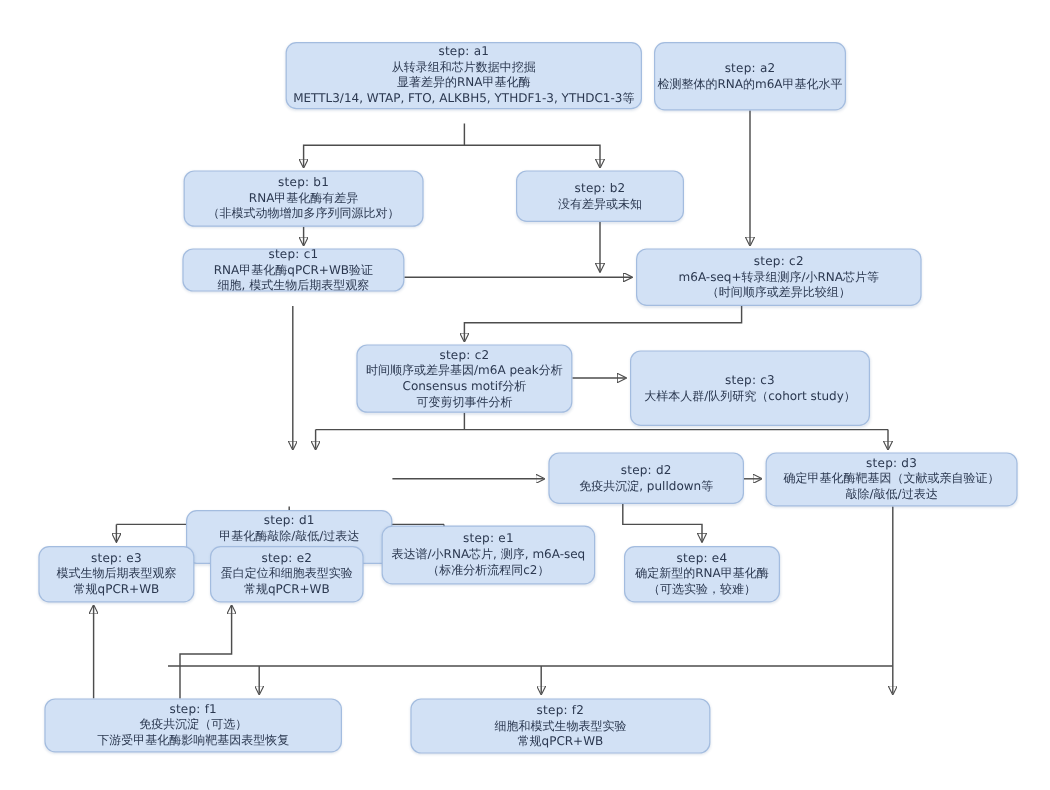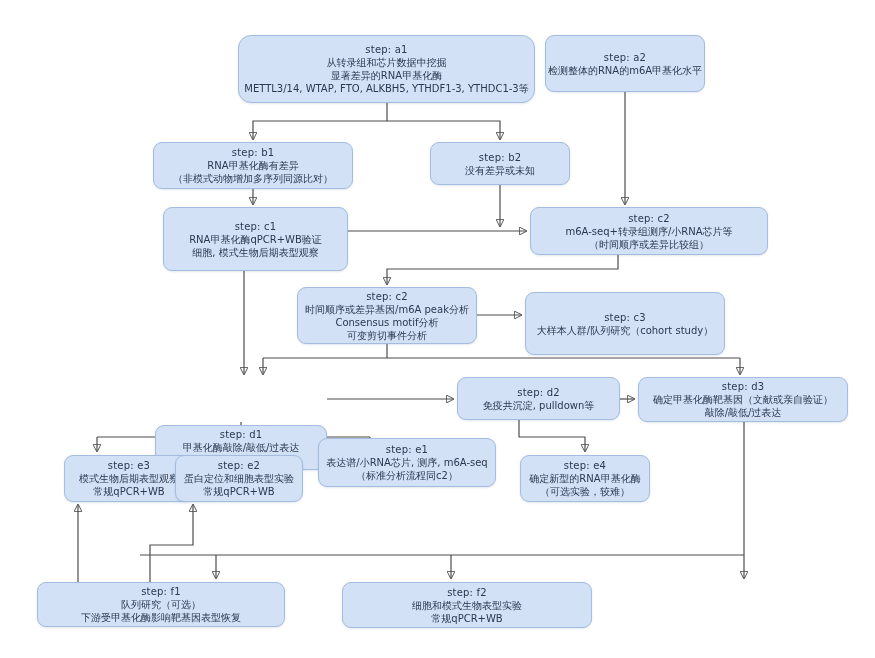--- a/index.html
+++ b/index.html
@@ -64,40 +64,40 @@
       <path d="M239,437 L239,451" marker-end="url(#arw)"></path>
       <path d="M370,437 L370,451" marker-end="url(#arw)"></path>
       <path d="M519,420 L519,437 L585,437 L585,451" marker-end="url(#arw)"></path>
       <path d="M744,422 L744,578" marker-end="url(#arw)"></path>
       <path d="M140,555 L744,555"></path>
       <path d="M216,555 L216,578" marker-end="url(#arw)"></path>
       <path d="M451,555 L451,578" marker-end="url(#arw)"></path>
       <path d="M78,582 L78,505" marker-end="url(#arw)"></path>
       <path d="M150,582 L150,545 L193,545 L193,505" marker-end="url(#arw)"></path>
     </svg>
-<div class="node" style="left: 238px; top: 35px; width: 297px; height: 68px; border-radius: 13px;">
+<div class="node" style="left: 238px; top: 35px; width: 297px; height: 56px;">
       <div class="ln step">step: a1</div>
       <div class="ln">从转录组和芯片数据中挖掘</div>
       <div class="ln">显著差异的RNA甲基化酶</div>
       <div class="ln">METTL3/14, WTAP, FTO, ALKBH5, YTHDF1-3, YTHDC1-3等</div>
     </div>
     <div class="node" style="left: 545px; top: 35px; width: 160px; height: 57px;">
       <div class="ln step">step: a2</div>
       <div class="ln">检测整体的RNA的m6A甲基化水平</div>
     </div>
     <div class="node" style="left: 153px; top: 142px; width: 200px; height: 47px;">
       <div class="ln step">step: b1</div>
       <div class="ln">RNA甲基化酶有差异</div>
       <div class="ln">（非模式动物增加多序列同源比对）</div>
     </div>
     <div class="node" style="left: 430px; top: 142px; width: 140px; height: 43px;">
       <div class="ln step">step: b2</div>
       <div class="ln">没有差异或未知</div>
     </div>
-    <div class="node" style="left: 152px; top: 207px; width: 185px; height: 64px; margin-left: 11px;">
+    <div class="node" style="left: 152px; top: 207px; width: 185px; height: 36px;">
       <div class="ln step">step: c1</div>
       <div class="ln">RNA甲基化酶qPCR+WB验证</div>
       <div class="ln">细胞, 模式生物后期表型观察</div>
     </div>
     <div class="node" style="left: 530px; top: 207px; width: 238px; height: 48px;">
       <div class="ln step">step: c2</div>
       <div class="ln">m6A-seq+转录组测序/小RNA芯片等</div>
       <div class="ln">（时间顺序或差异比较组）</div>
     </div>
     <div class="node" style="left: 297px; top: 287px; width: 180px; height: 57px;">
@@ -117,21 +117,21 @@
     </div>
     <div class="node" style="left: 457px; top: 377px; width: 163px; height: 43px;">
       <div class="ln step">step: d2</div>
       <div class="ln">免疫共沉淀, pulldown等</div>
     </div>
     <div class="node" style="left: 638px; top: 377px; width: 210px; height: 45px;">
       <div class="ln step">step: d3</div>
       <div class="ln">确定甲基化酶靶基因（文献或亲自验证）</div>
       <div class="ln">敲除/敲低/过表达</div>
     </div>
-    <div class="node" style="left: 32px; top: 455px; width: 130px; height: 47px; margin-left: 32px;">
+    <div class="node" style="left: 32px; top: 455px; width: 130px; height: 47px;">
       <div class="ln step">step: e3</div>
       <div class="ln">模式生物后期表型观察</div>
       <div class="ln">常规qPCR+WB</div>
     </div>
     <div class="node" style="left: 175px; top: 455px; width: 128px; height: 47px;">
       <div class="ln step">step: e2</div>
       <div class="ln">蛋白定位和细胞表型实验</div>
       <div class="ln">常规qPCR+WB</div>
     </div>
     <div class="node" style="left: 318px; top: 438px; width: 178px; height: 49px;">
@@ -139,21 +139,21 @@
       <div class="ln">表达谱/小RNA芯片, 测序, m6A-seq</div>
       <div class="ln">（标准分析流程同c2）</div>
     </div>
     <div class="node" style="left: 520px; top: 455px; width: 130px; height: 47px;">
       <div class="ln step">step: e4</div>
       <div class="ln">确定新型的RNA甲基化酶</div>
       <div class="ln">（可选实验，较难）</div>
     </div>
     <div class="node" style="left: 37px; top: 582px; width: 248px; height: 45px;">
       <div class="ln step">step: f1</div>
-      <div class="ln">队列研究（可选）</div>
+      <div class="ln">免疫共沉淀（可选）</div>
       <div class="ln">下游受甲基化酶影响靶基因表型恢复</div>
     </div>
     <div class="node" style="left: 342px; top: 582px; width: 250px; height: 46px;">
       <div class="ln step">step: f2</div>
       <div class="ln">细胞和模式生物表型实验</div>
       <div class="ln">常规qPCR+WB</div>
     </div>
   </div>
 
 </body></html>

